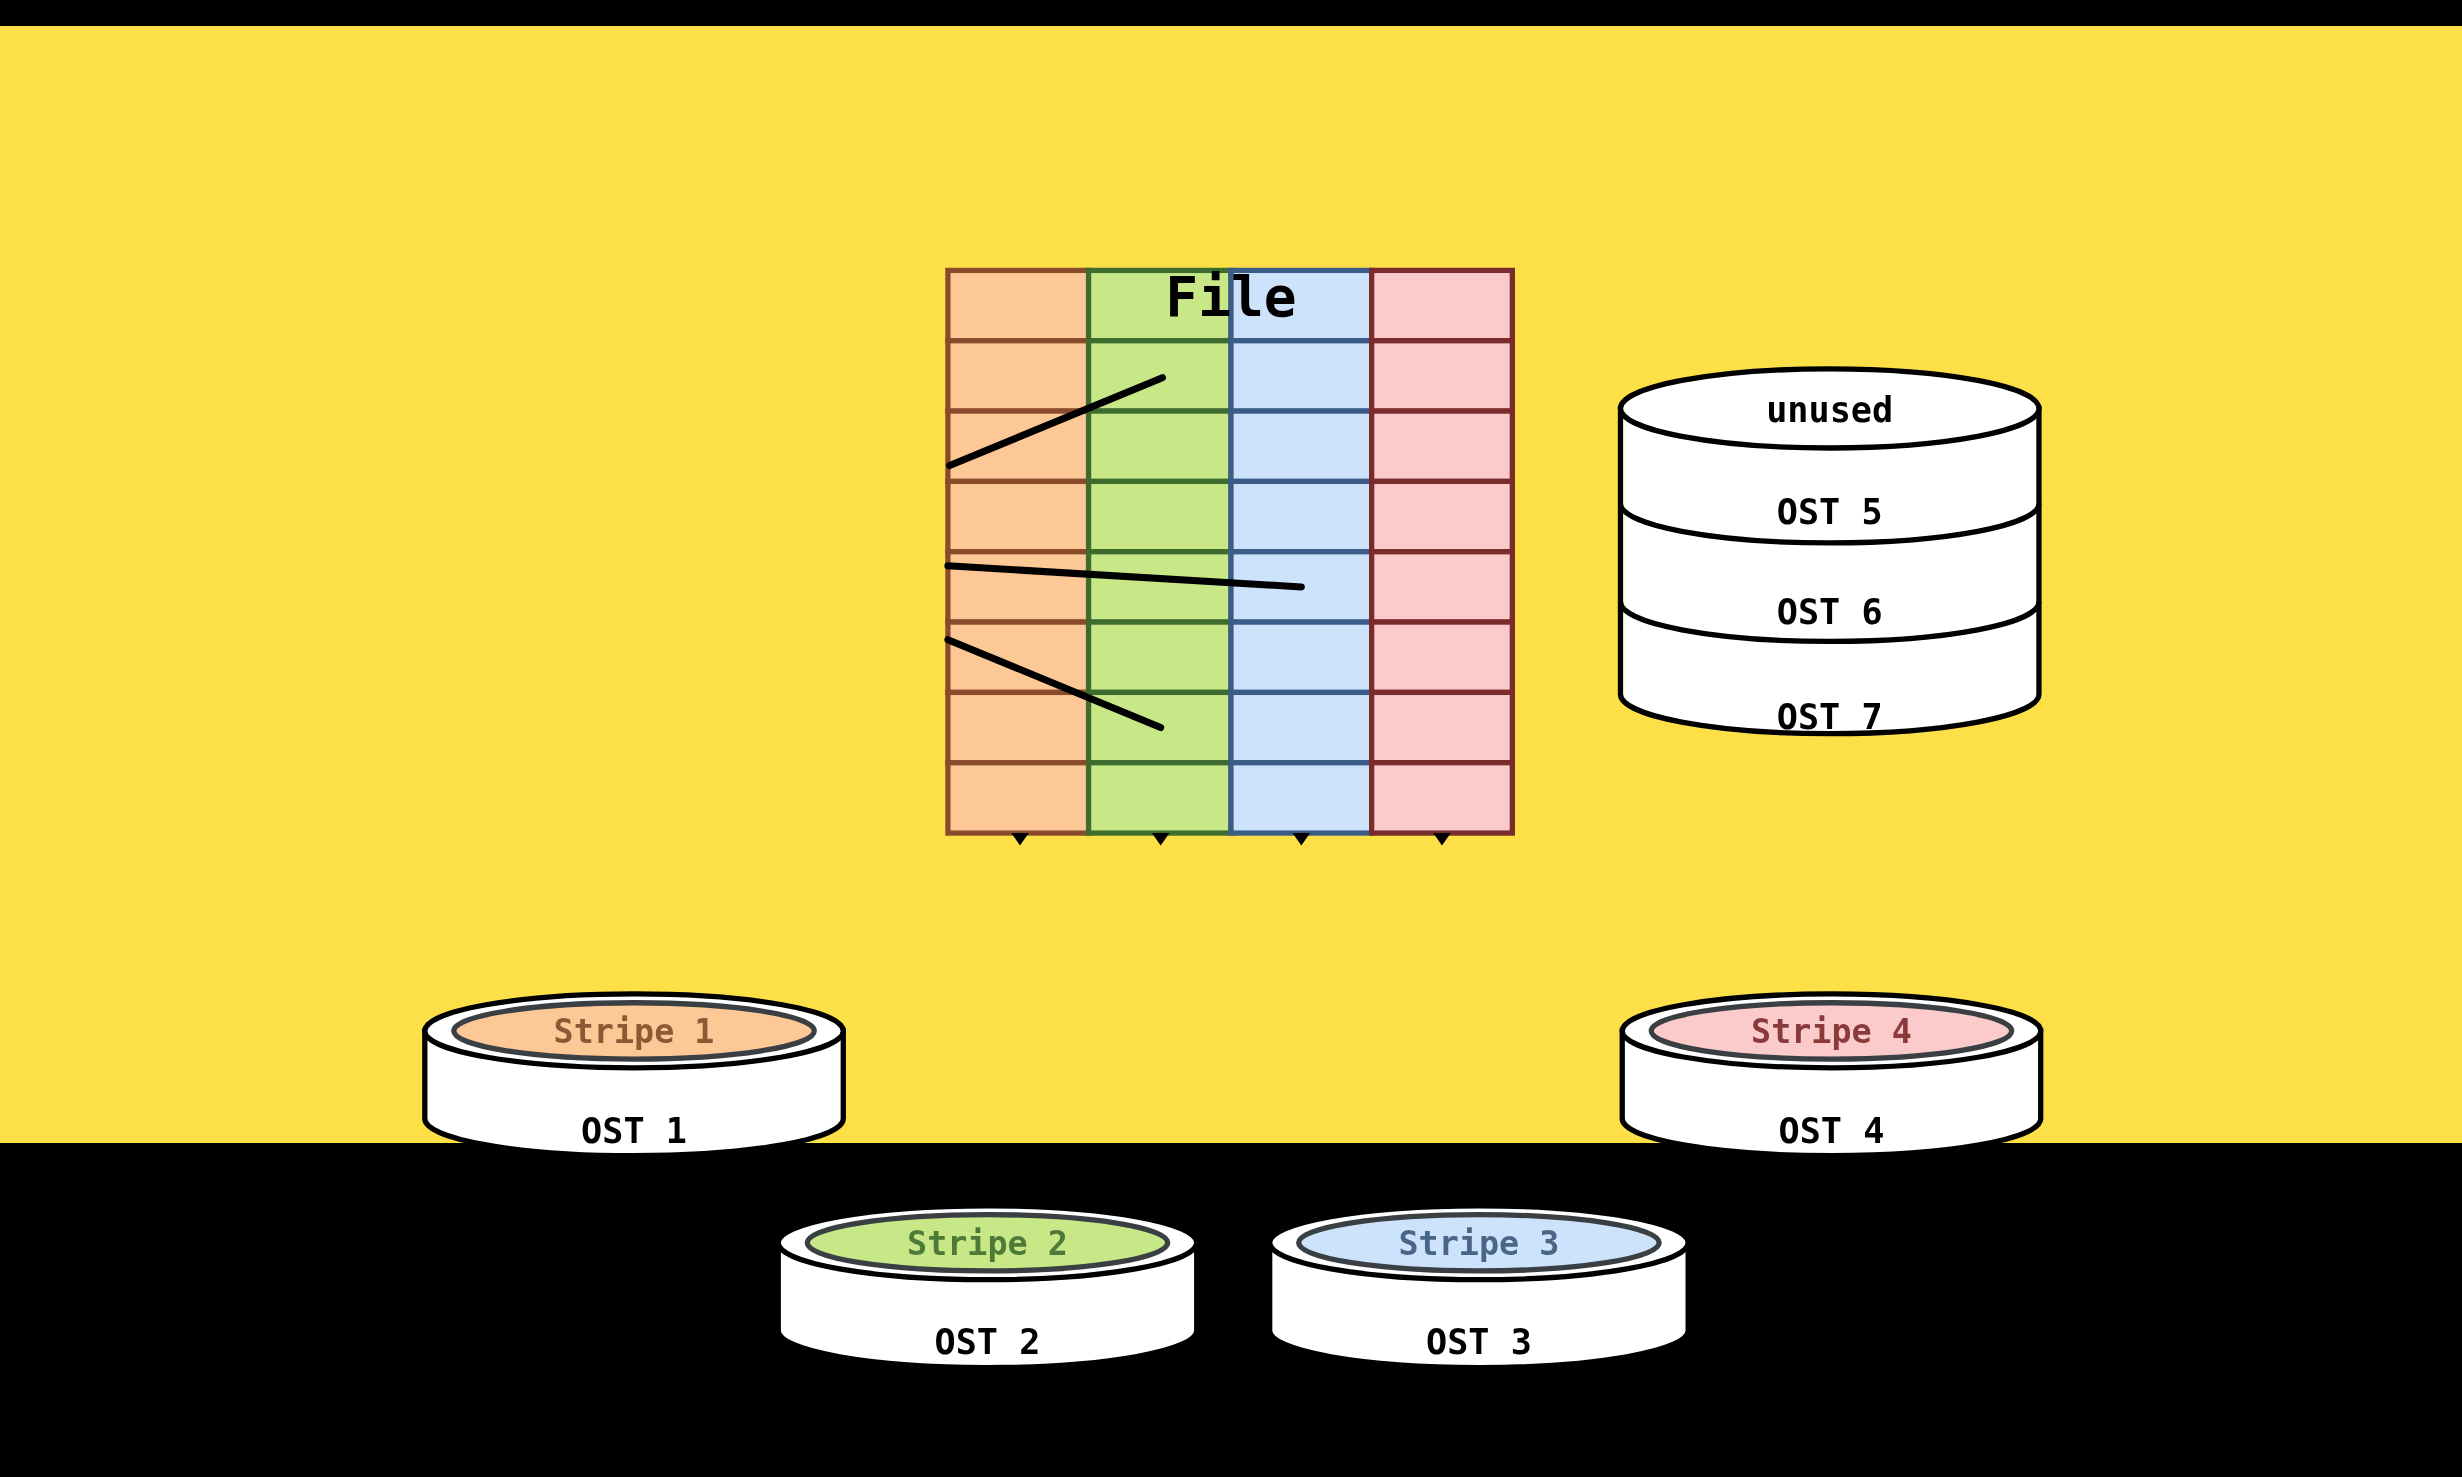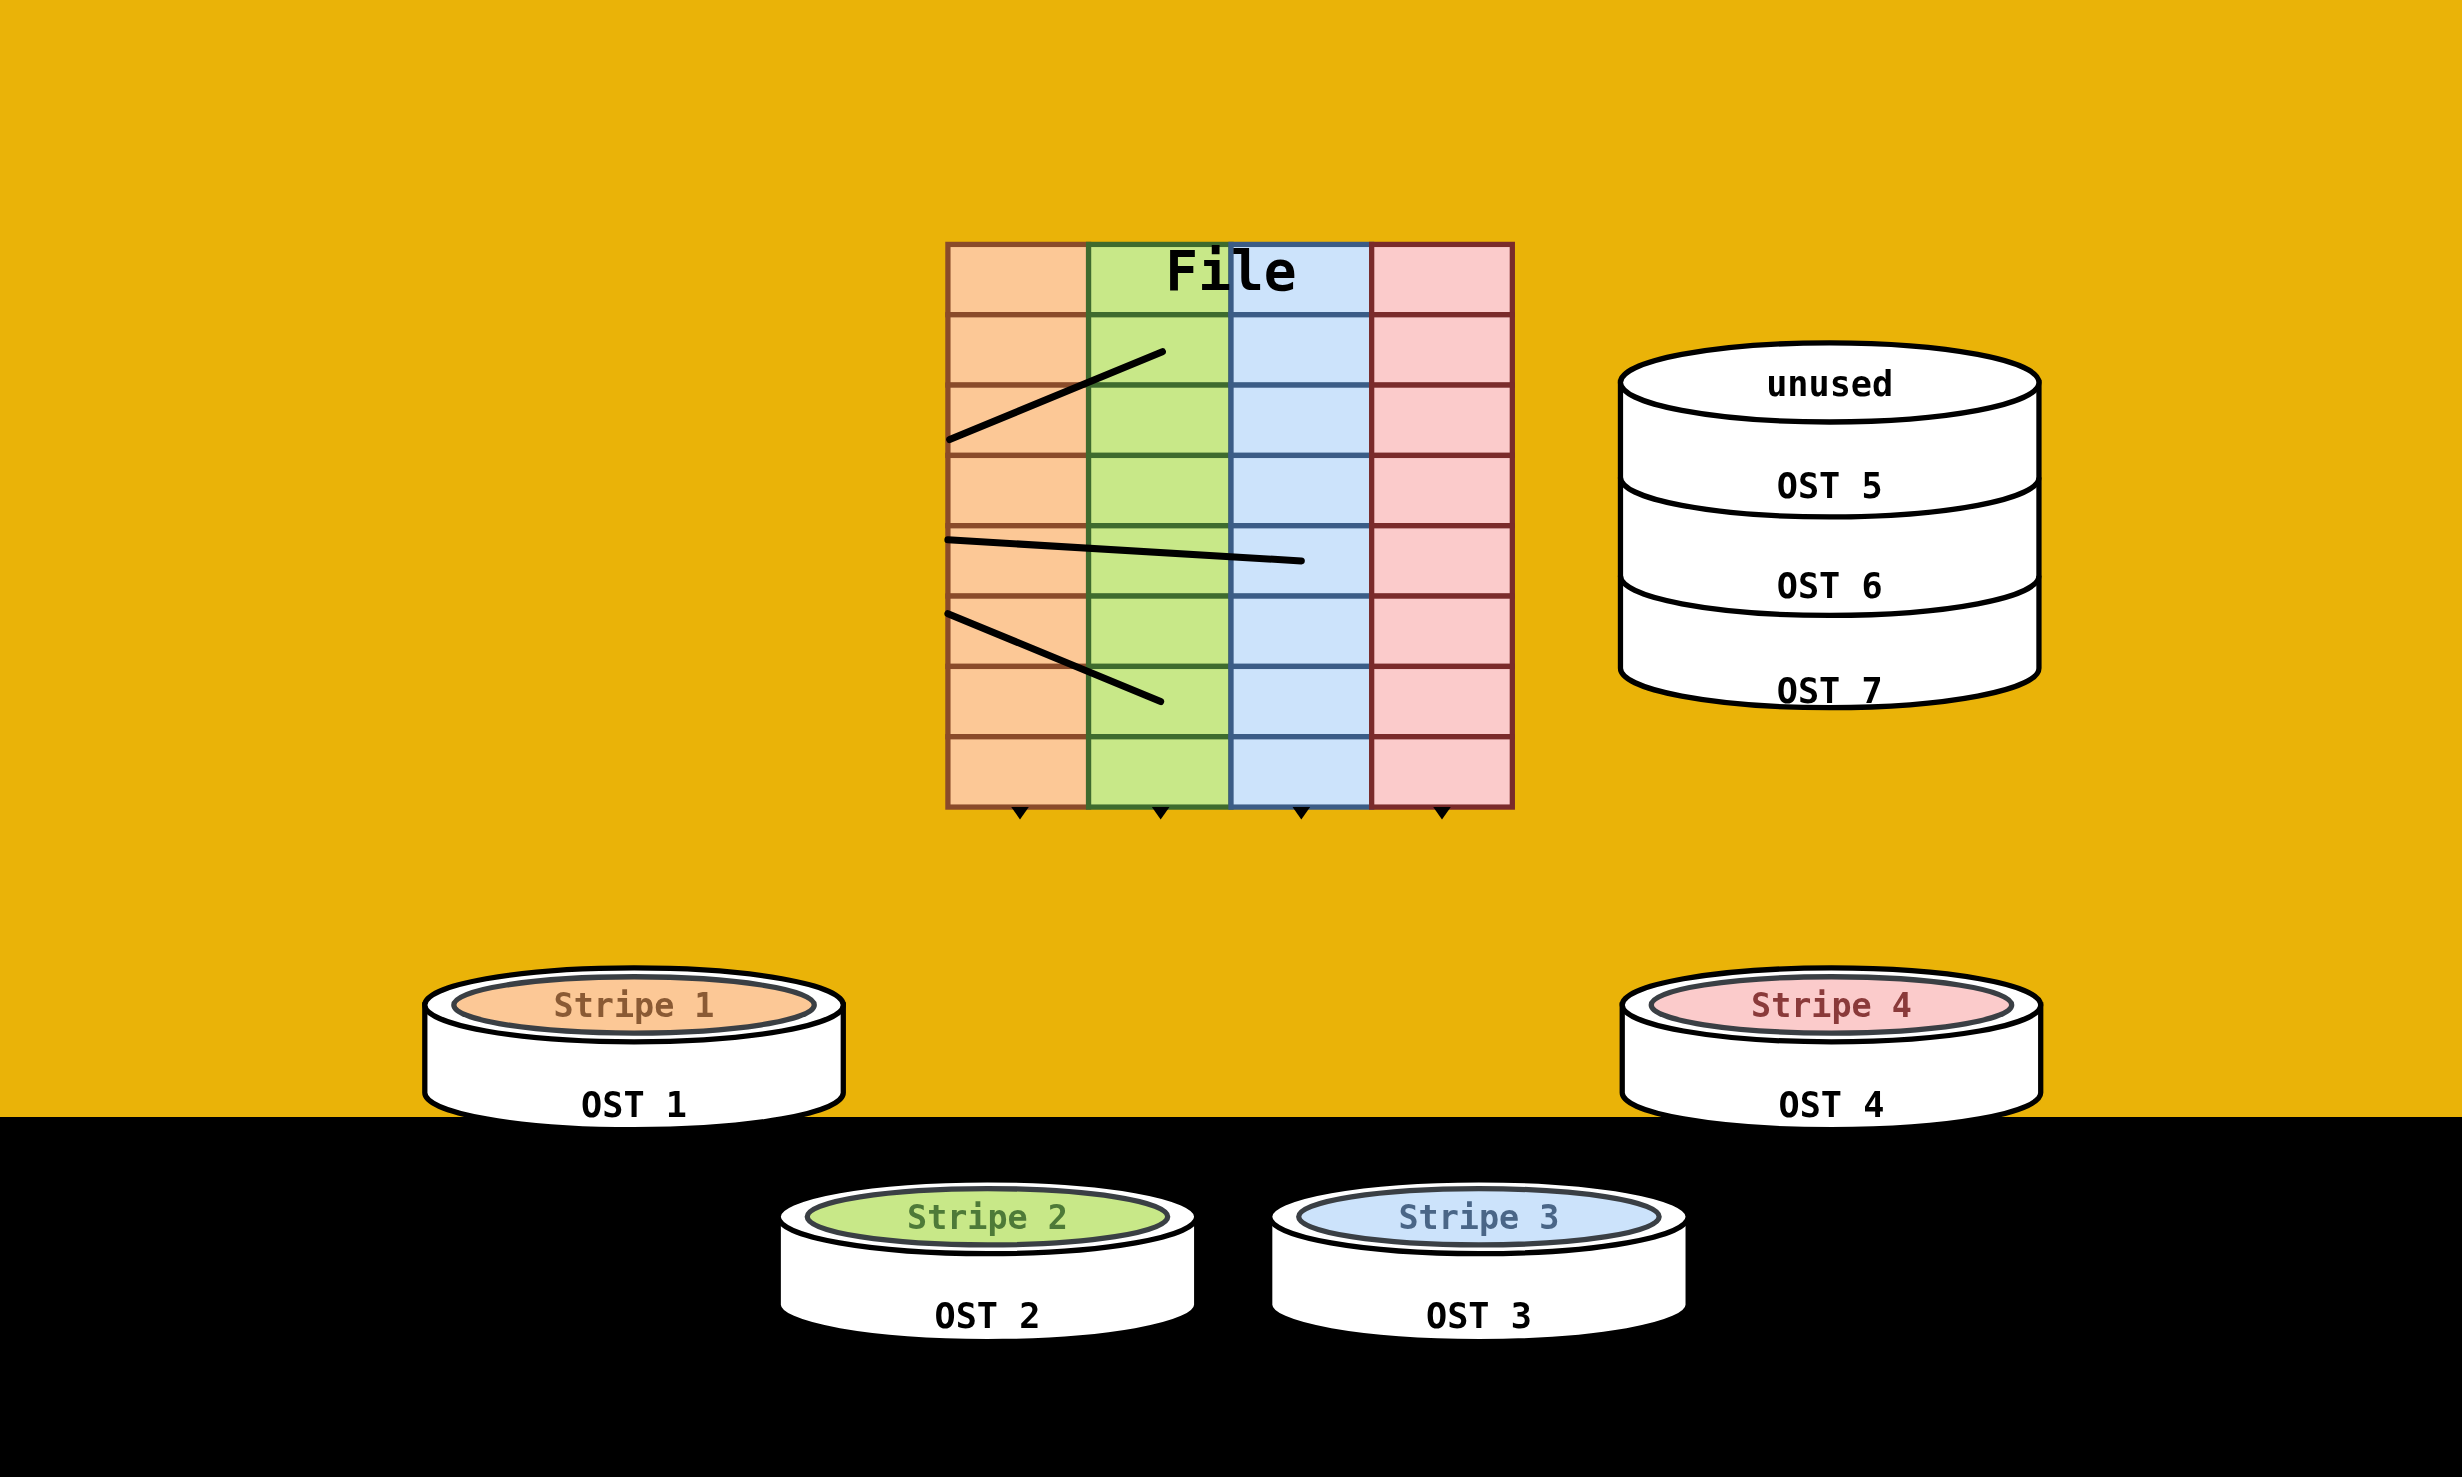--- a/index.html
+++ b/index.html
@@ -10,21 +10,22 @@
   body {
     width: 2462px;
     height: 1477px;
     overflow: hidden;
     font-family: "DejaVu Serif", serif;
   }
   #stage {
     position: relative;
     width: 2462px;
     height: 1117px;
-    background: #eab308;
+    background: #fde047;
+    margin-top: 26px;
   }
   svg#diagram {
     position: absolute;
     left: 0;
     top: 0;
     width: 2462px;
     height: 1477px;
     display: block;
   }
   .mono-label {

